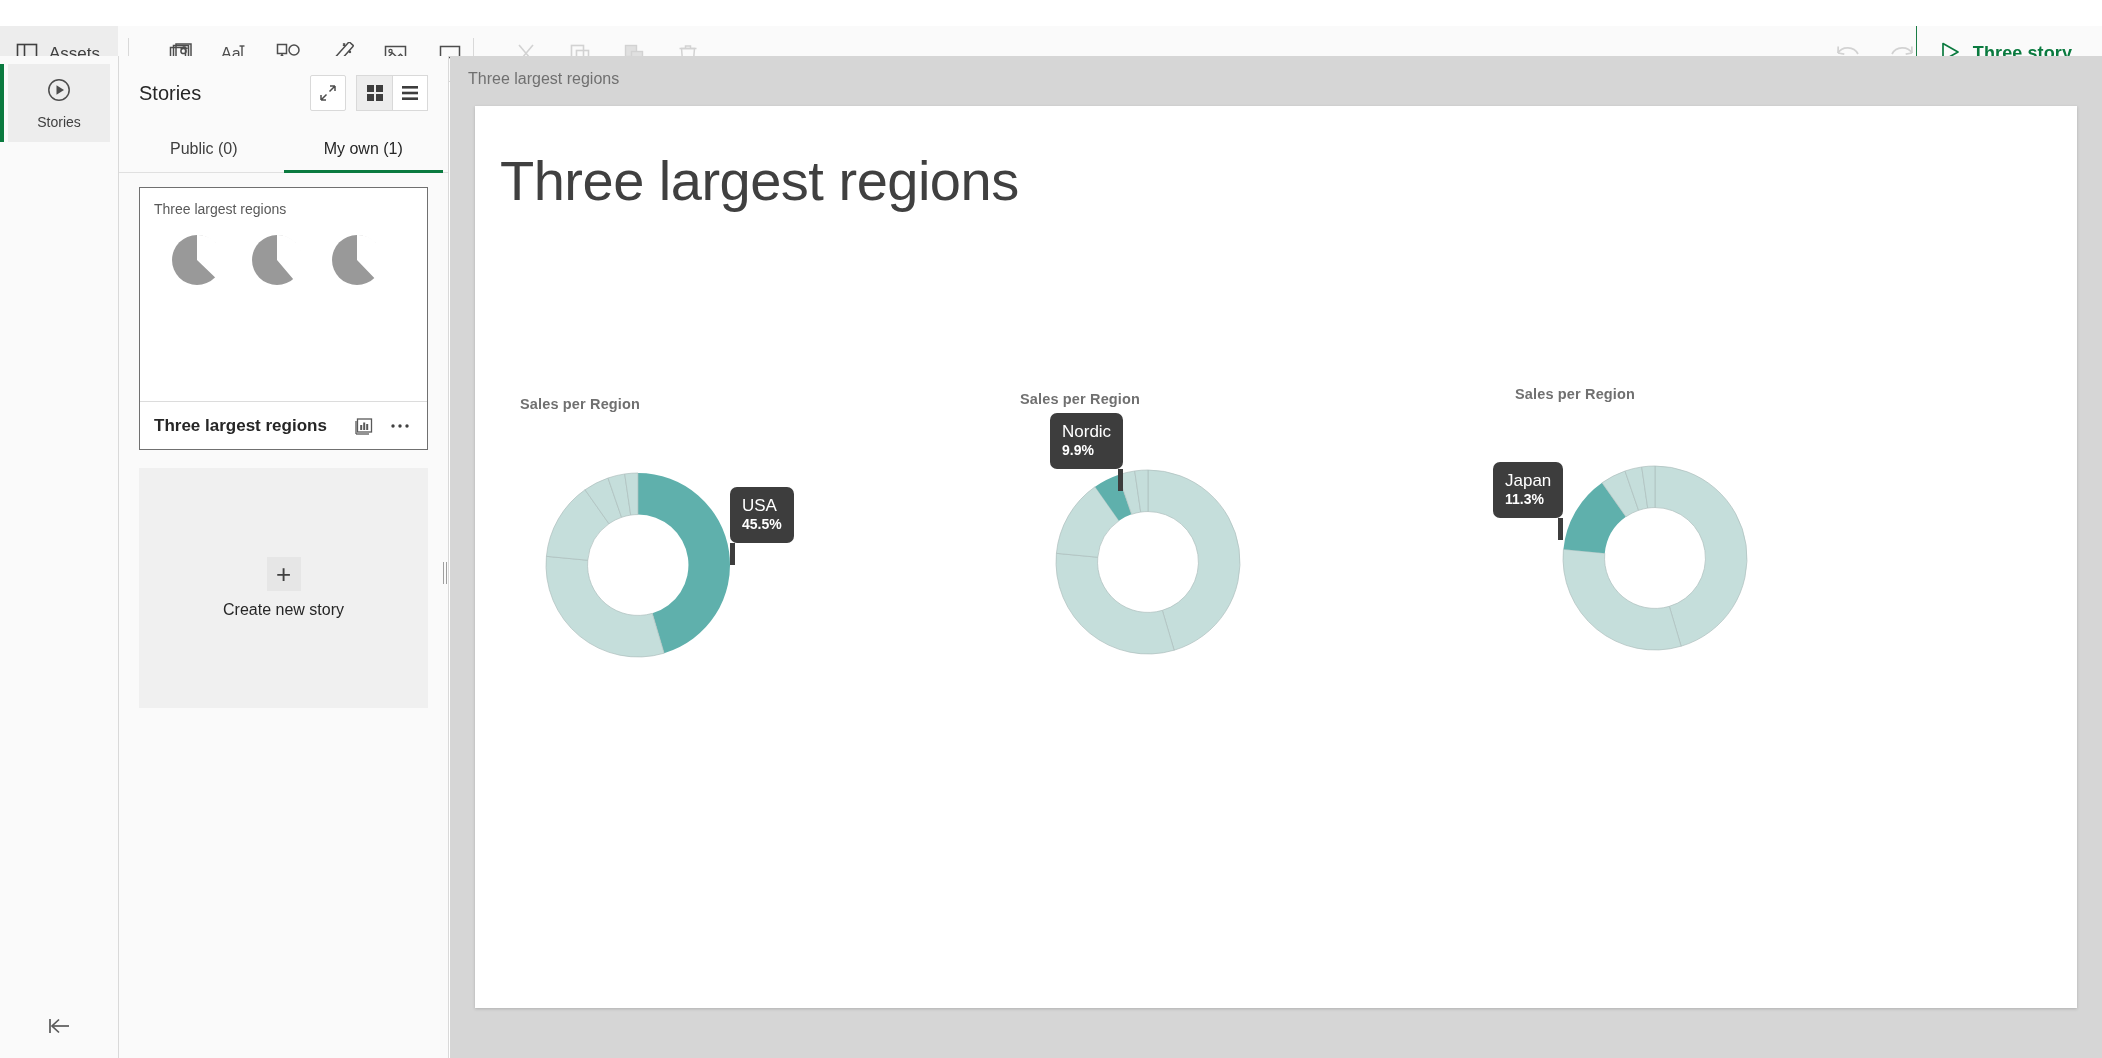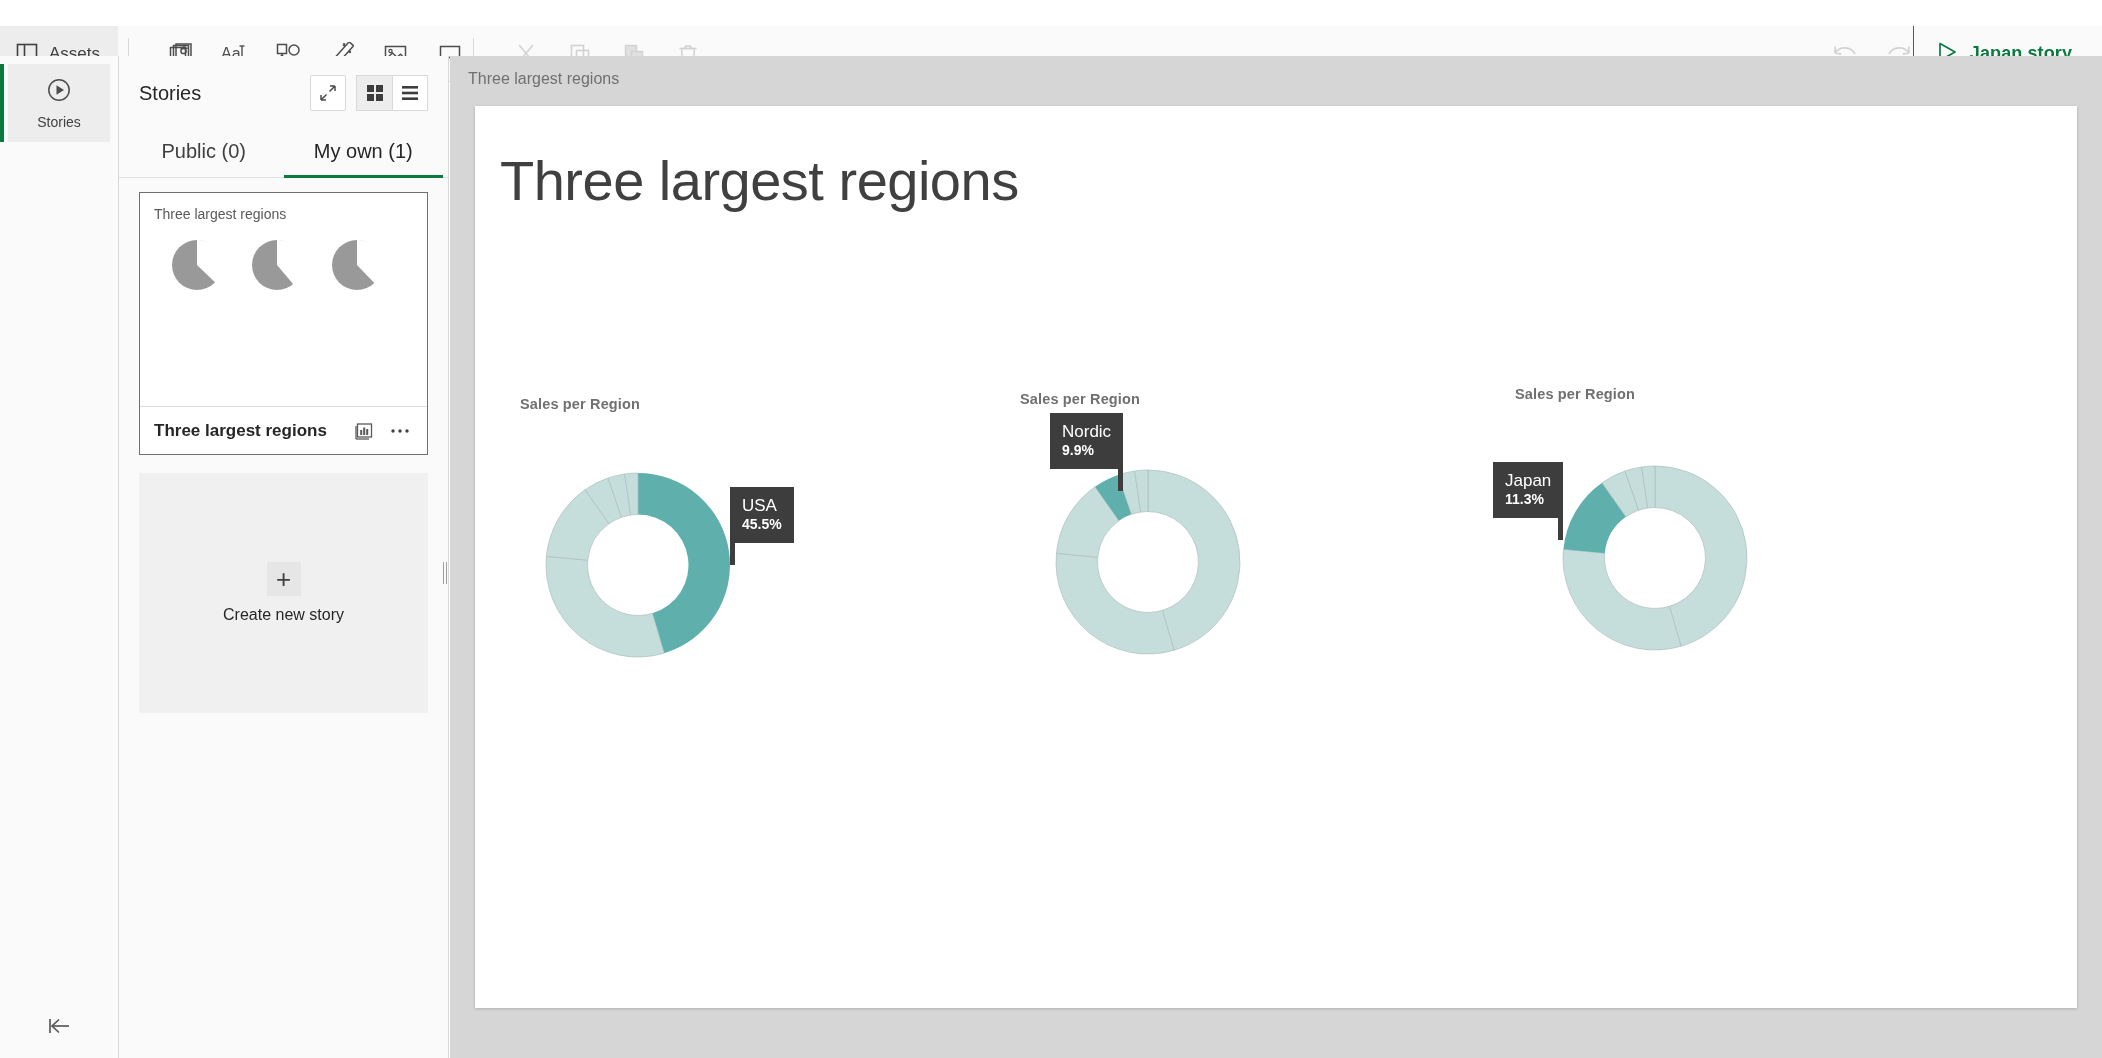--- a/index.html
+++ b/index.html
@@ -85,21 +85,21 @@
     border: none; outline: none; font-size: 15px; color: #404040;
     background: transparent; flex: 1; font-family: "Liberation Sans", sans-serif;
   }
   .search-box input::placeholder { color: #a6a6a6; }
 
   .tabs {
     display: flex; margin-top: 16px; border-bottom: 1px solid #e0e0e0;
     padding: 0 5px;
   }
   .tab {
-    flex: 1; text-align: center; padding: 12px 0 14px 0; font-size: 20px;
+    flex: 1; text-align: center; padding: 12px 0 14px 0; font-size: 16px;
     color: #404040; cursor: pointer; position: relative;
   }
   .tab.active { color: #262626; }
   .tab.active::after {
     content: ""; position: absolute; left: 0; right: 0; bottom: -1px;
     height: 3px; background: #0a7a3f;
   }
 
   .cards { padding: 14px 20px 0 20px; }
 
@@ -152,21 +152,21 @@
     position: absolute; left: 25px; top: 42px;
     font-size: 56px; color: #404040; font-weight: 400; letter-spacing: -.5px;
   }
   .chart-block { position: absolute; }
   .chart-block .ctitle {
     font-size: 14.5px; color: #707070; font-weight: 600; letter-spacing: .15px;
   }
   .donut-wrap { position: relative; margin-top: 28px; }
   .tooltip {
     position: absolute; background: #3d3d3d; color: #fff;
-    padding: 8px 12px 9px 12px; border-radius: 0; line-height: 1.25;
+    padding: 8px 12px 9px 12px; border-radius: 7px; line-height: 1.25;
     white-space: nowrap;
   }
   .tooltip .t1 { font-size: 17px; font-weight: 400; }
   .tooltip .t2 { font-size: 14px; font-weight: 700; }
   .tooltip .tail {
     position: absolute; width: 5px; height: 22px; background: #3d3d3d;
   }
 </style>
 </head>
 <body>
@@ -281,21 +281,21 @@
       </svg>
   </div>
 
   <div class="play-sep"></div>
   <div class="play-btn">
     <span>
       <svg width="22" height="22" viewBox="0 0 22 22">
           <path d="M4 2.5 L19 11 L4 19.5 Z" fill="none" stroke="#0a7a3f" stroke-width="1.7" stroke-linejoin="round"></path>
         </svg>
     </span>
-    <span class="lbl">Japan story</span>
+    <span class="lbl">Three story</span>
   </div>
 </div>
 
 <div id="rail">
   <div class="rail-item active">
     <span>
       <svg width="26" height="26" viewBox="0 0 26 26">
           <circle cx="13" cy="13" r="10.2" fill="none" stroke="#4d4d4d" stroke-width="1.5"></circle>
           <path d="M10.5 8.3 L18 13 L10.5 17.7 Z" fill="#4d4d4d"></path>
         </svg>

